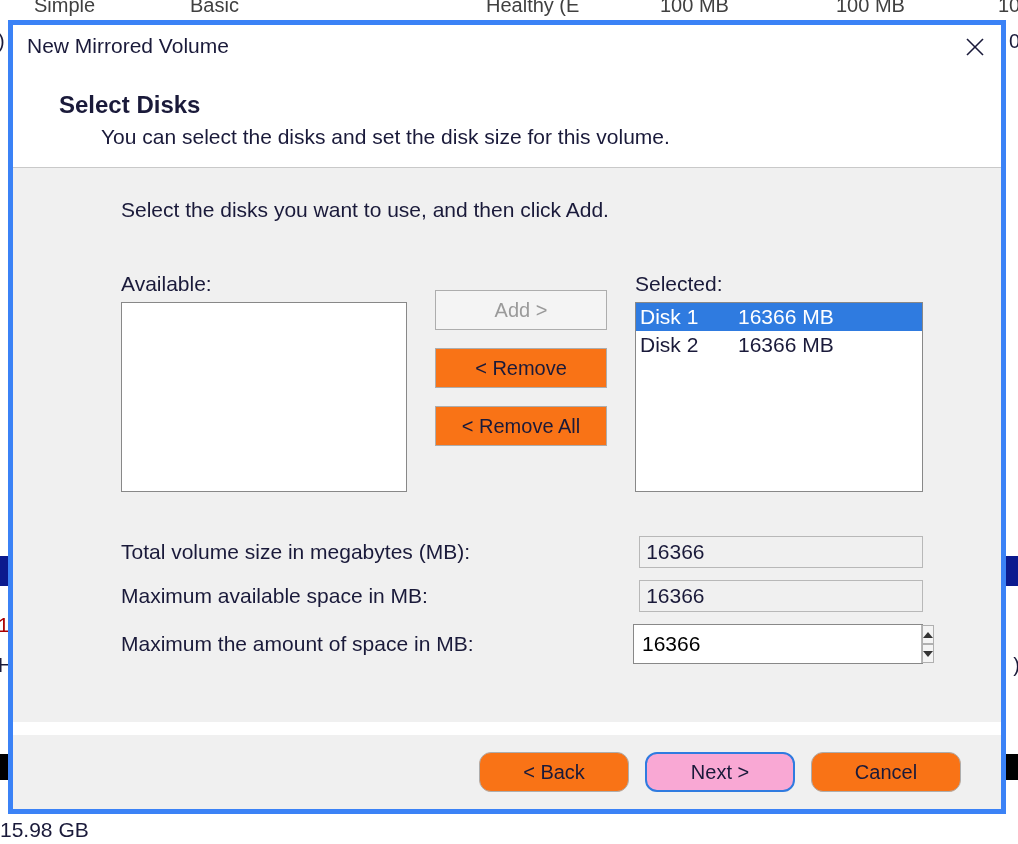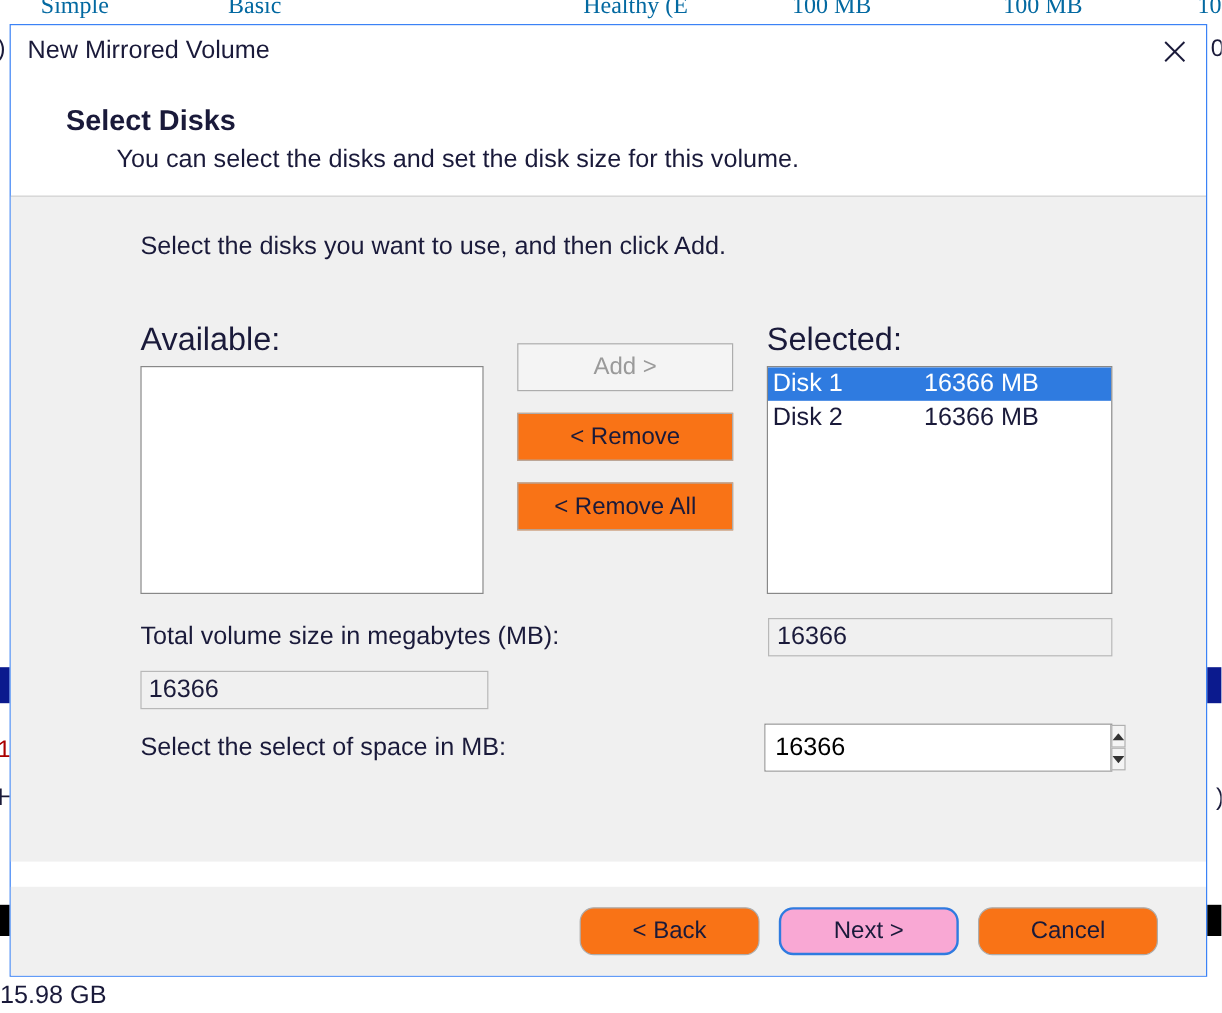--- a/index.html
+++ b/index.html
@@ -13,22 +13,21 @@
     overflow: hidden;
     position: relative;
   }
 
   
   .bg-top {
     position: absolute;
     top: 0; left: 0; right: 16px;
     height: 22px;
     font-size: 20px;
-    color: #0369a1;
-    font-family: Liberation Serif, serif;
+    color: #404040;
   }
   .bg-top span { position: absolute; top: -6px; }
   .bg-band-blue {
     position: absolute;
     left: 0; right: 0;
     top: 556px; height: 30px;
     background: #0b1a8e;
   }
   .bg-band-dark {
     position: absolute;
@@ -37,21 +36,21 @@
     background: #000;
   }
   .bg-side-left { position:absolute; left:-2px; font-size:20px; }
 
   
   .dialog {
     position: absolute;
     left: 8px; top: 20px;
     width: 998px; height: 794px;
     background: #fff;
-    border: 1px solid #3b82f6;
+    border: 5px solid #3b82f6;
     box-shadow: 0 0 0 0 transparent;
   }
   .titlebar {
     position: relative;
     height: 42px;
     display: flex; align-items: center;
     padding: 0 14px;
   }
   .titlebar .title {
     font-size: 21px;
@@ -88,38 +87,37 @@
   }
   .instr {
     font-size: 21px;
     margin-bottom: 50px;
   }
   .picker {
     display: flex;
     align-items: flex-start;
   }
   .col-label {
-    font-size: 27px;
+    font-size: 21px;
     margin-bottom: 6px;
   }
   .listbox {
     border: 1px solid #888;
     background: #fff;
     width: 286px;
     height: 190px;
     overflow: auto;
   }
   .listbox.selected-box { width: 288px; }
   .listbox .item {
     display: flex;
     font-size: 21px;
     padding: 0 4px;
     line-height: 28px;
     white-space: pre;
-    gap: 28px;
   }
   .listbox .item.sel {
     background: #2f7be0;
     color: #fff;
   }
   .listbox .item .name { width: 98px; }
   .listbox .item .size { }
 
   .mid-col {
     display: flex; flex-direction: column;
@@ -136,21 +134,21 @@
     cursor: pointer;
     padding: 0;
   }
   .btn:disabled, .btn.disabled {
     color: #9a9a9a;
     background: #f4f4f4;
     cursor: default;
   }
 
   .fields {
-    margin-top: 20px;
+    margin-top: 44px;
   }
   .frow {
     display: flex;
     align-items: center;
     margin-bottom: 12px;
   }
   .frow .lbl { width: 530px; font-size: 21px; }
   .readonly {
     border: 1px solid #b8b8b8;
     background: #f0f0f0;
@@ -267,24 +265,25 @@
           </div>
       </div>
     </div>
 
     <div class="fields">
       <div class="frow">
         <div class="lbl">Total volume size in megabytes (MB):</div>
         <div class="readonly">16366</div>
       </div>
       <div class="frow">
+        <div class="lbl">Maximum available space in MB:</div>
         <div class="readonly">16366</div>
       </div>
       <div class="frow">
-        <div class="lbl">Select the select of space in MB:</div>
+        <div class="lbl">Maximum the amount of space in MB:</div>
         <div class="spinner-wrap">
           <input type="text" value="16366" style="">
           <div class="spinbtns">
             <div>
               <svg viewBox="0 0 10 6">
                   <polygon points="5,0 10,6 0,6"></polygon>
                 </svg>
             </div>
             <div>
               <svg viewBox="0 0 10 6">

